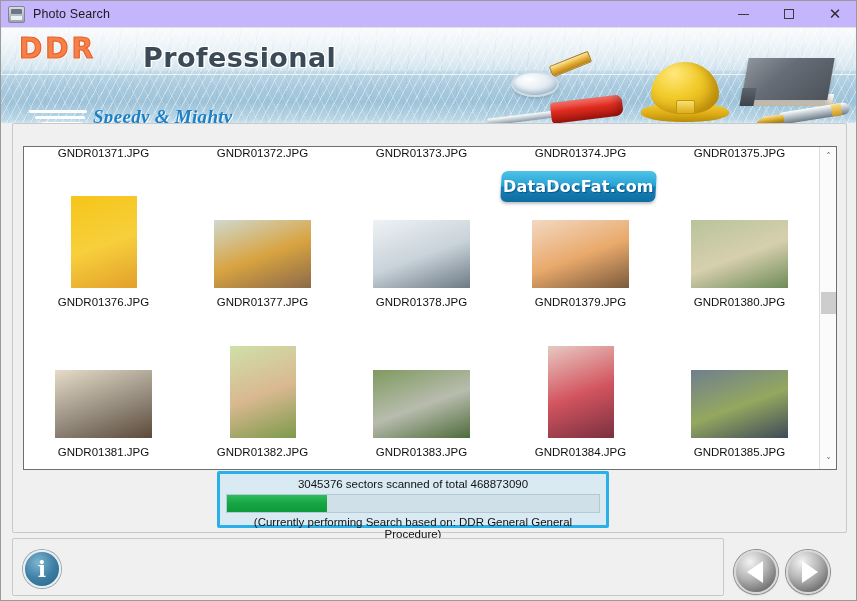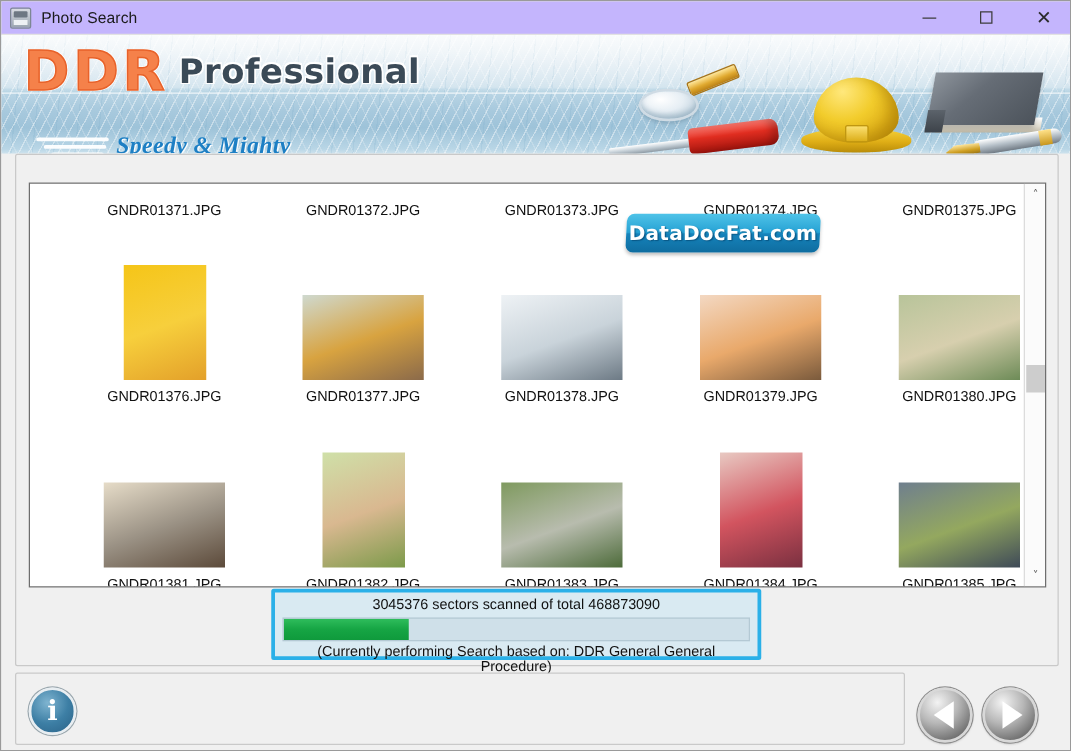--- a/index.html
+++ b/index.html
@@ -74,21 +74,21 @@
     position: absolute; left: 0; top: 0; width: 857px; height: 45px;
     background: linear-gradient(180deg, rgba(255,255,255,.72), rgba(255,255,255,.06));
   }
   .banner-hline {
     position: absolute; left: 0; top: 46px; width: 857px; height: 1px;
     background: rgba(255,255,255,.75);
   }
   .logo-ddr {
     position: absolute; left: 18px; top: 4px;
     font-family: "DejaVu Sans", sans-serif;
-    font-size: 44px; font-weight: bold; letter-spacing: 3px;
+    font-size: 28px; font-weight: bold; letter-spacing: 3px;
     color: #f5814a;
     -webkit-text-stroke: 1.2px #e8622a;
     text-shadow: 1px 1px 0 #ffffff, -1px -1px 0 #ffffff, 1px -1px 0 #ffffff, -1px 1px 0 #ffffff;
     text-align: center;
   }
   .logo-pro {
     position: absolute; left: 142px; top: 14px;
     font-family: "DejaVu Sans", sans-serif;
     font-size: 27px; font-weight: 600; letter-spacing: .4px;
     color: #3b4a57;
@@ -219,21 +219,21 @@
     border: 1px solid #6e6e6e;
     overflow: hidden;
   }
   .thumb-scrollarea {
     position: absolute; left: 0; top: 0; width: 796px; height: 322px;
     overflow: hidden;
   }
   .thumb-grid {
     display: grid;
     grid-template-columns: repeat(5, 159px);
-    position: absolute; left: 0; top: 16px; margin-left: 28px;
+    position: absolute; left: 0; top: 0;
   }
   .thumb-cell {
     width: 159px; height: 150px;
     display: flex; flex-direction: column;
     align-items: center; justify-content: flex-end;
     padding-bottom: 2px;
   }
   .thumb-cell.partial { height: 13px; justify-content: flex-start; }
   .thumb-img {
     width: 97px; height: 68px;

